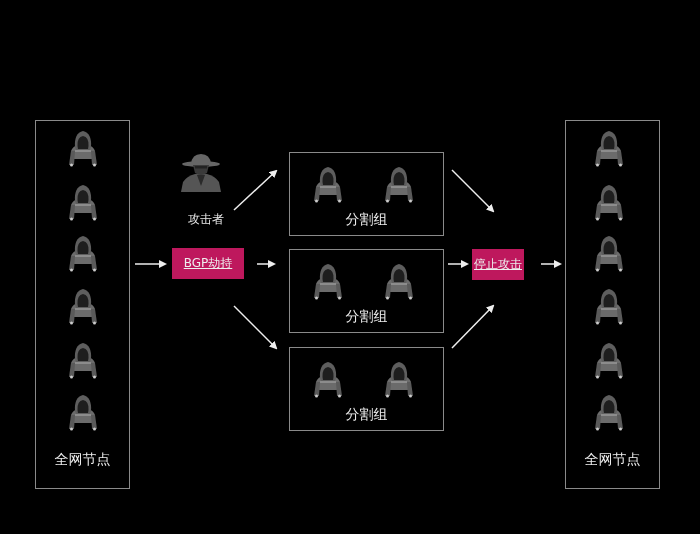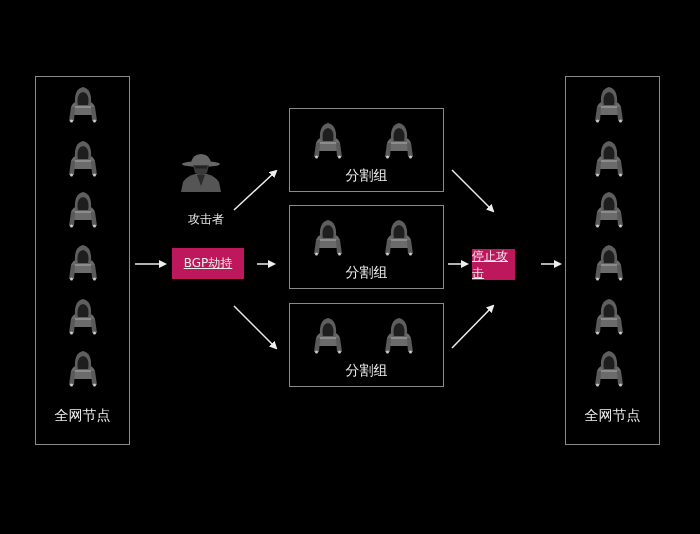--- a/index.html
+++ b/index.html
@@ -1,17 +1,17 @@
 <!DOCTYPE html>
 <html><head>
 <meta charset="utf-8">
 <style>
   html,body{margin:0;padding:0;background:#000;}
   body{width:700px;height:534px;position:relative;overflow:hidden;font-family:"DejaVu Sans","Liberation Sans",sans-serif;color:#e8e8e8;}
-  .box{position:absolute;border:1.5px solid #8a8a8a;box-sizing:border-box;}
+  .box{position:absolute;border:1.5px solid #8a8a8a;box-sizing:border-box;margin-top:44px;}
   .label{position:absolute;font-size:14px;color:#eee;text-align:center;width:100%;left:0;}
   .hacker{position:absolute;width:36px;height:40px;}
   .btn{position:absolute;background:#be185d;color:#eee;font-size:12px;display:flex;align-items:center;justify-content:center;text-decoration:underline;}
   svg.arrows{position:absolute;left:0;top:0;}
 </style>
 </head>
 <body>
 
 <svg width="0" height="0" style="position:absolute">
   <defs>
@@ -86,21 +86,21 @@
 <div class="box" style="left:289px;top:303px;width:155px;height:84px;">
   <svg class="hacker" style="left:20px;top:12px;">
       <use href="#hk"></use>
     </svg>
   <svg class="hacker" style="left:91px;top:12px;">
       <use href="#hk"></use>
     </svg>
   <div class="label" style="top:58px;">分割组</div>
 </div>
 
-<div class="btn" style="left:472px;top:249px;width:43px;height:31px;">停止攻击</div>
+<div class="btn" style="left:472px;top:249px;width:52px;height:31px;">停止攻击</div>
 
 <div class="box" style="left:565px;top:76px;width:95px;height:369px;">
   <svg class="hacker" style="left:25px;top:8px;">
       <use href="#hk"></use>
     </svg>
   <svg class="hacker" style="left:25px;top:62px;">
       <use href="#hk"></use>
     </svg>
   <svg class="hacker" style="left:25px;top:113px;">
       <use href="#hk"></use>

